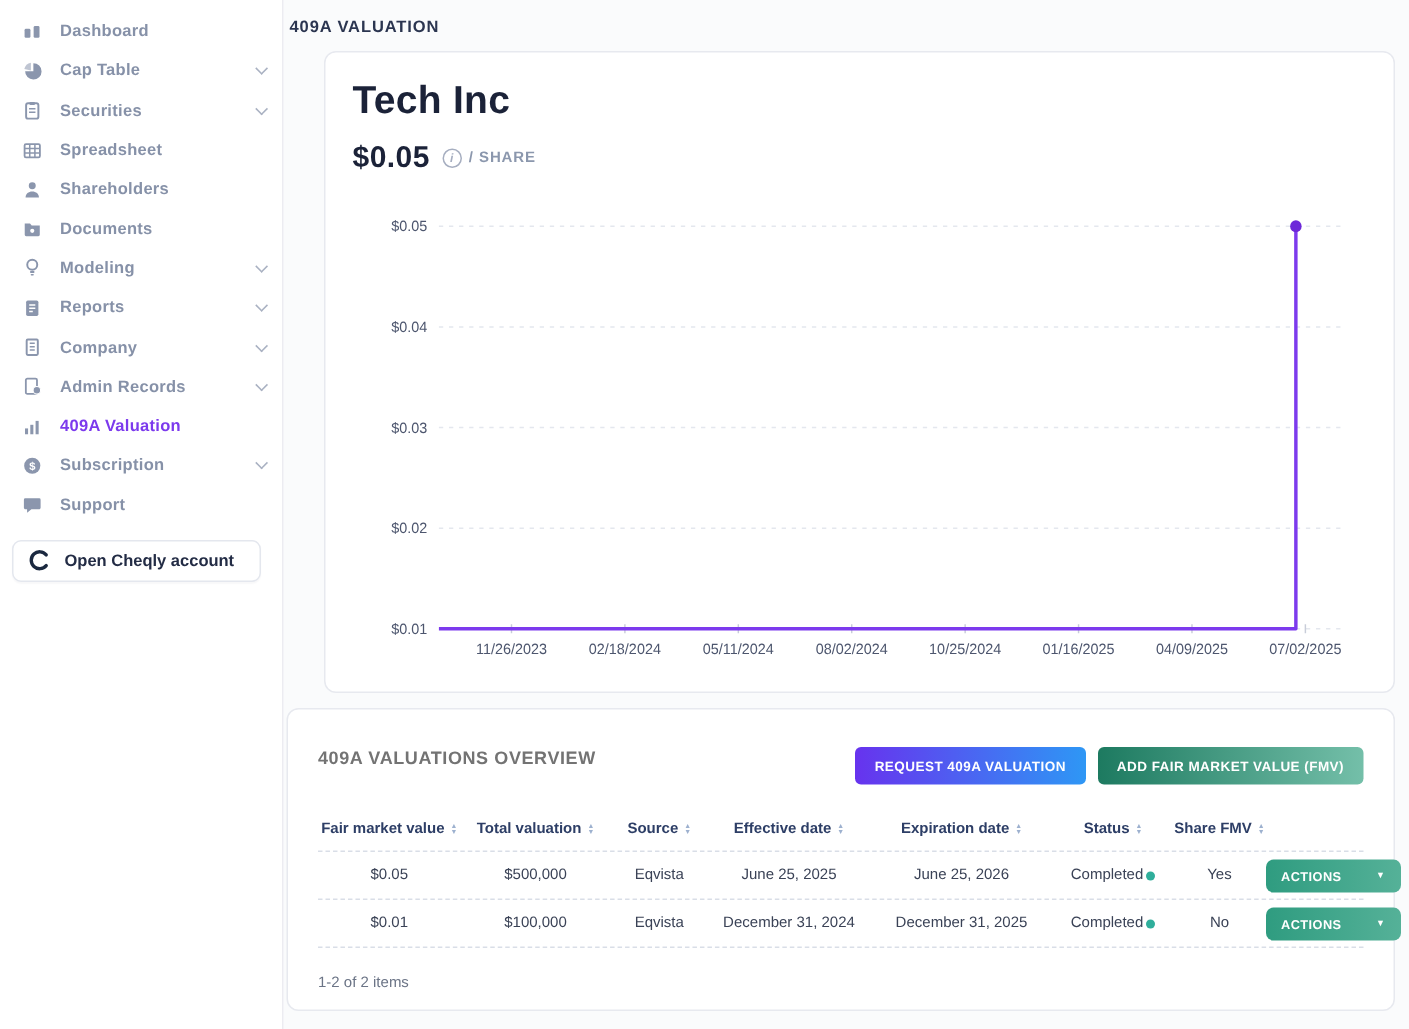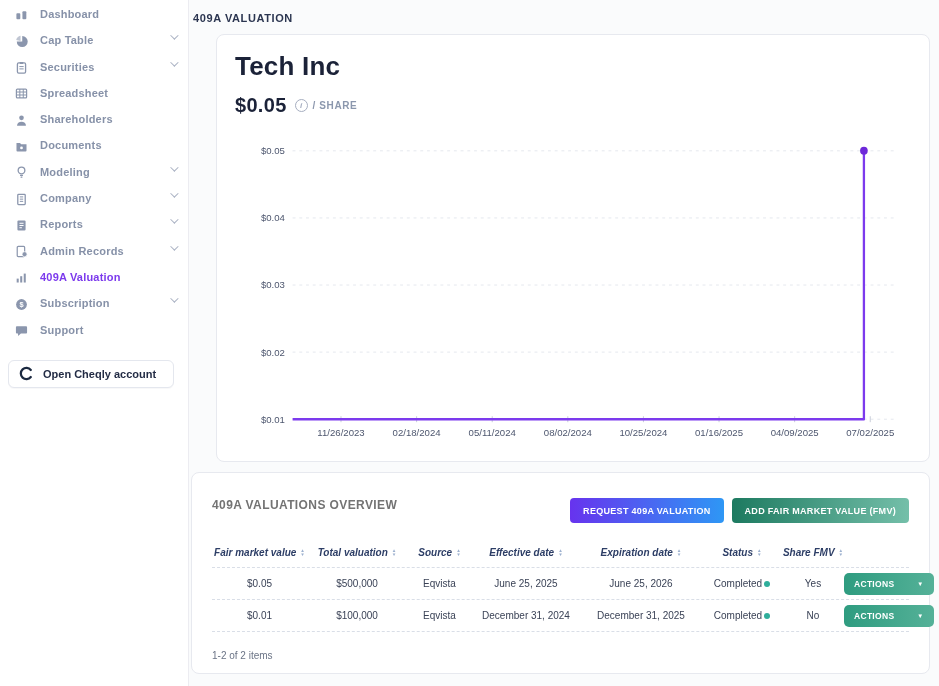--- a/index.html
+++ b/index.html
@@ -11,21 +11,21 @@
     display:flex;
     overflow:hidden;
   }
   
   .sidebar {
     width:189px; min-width:189px; background:#ffffff;
     border-right:1px solid #ececf1;
     padding-top:8px;
   }
   .side-item {
-    display:flex; 
+    display:flex; align-items:center;
     height:26.3px; padding:0 12px 0 14px;
     cursor:pointer;
   }
   .side-item .s-icon {
     width:14px; height:14px; display:inline-flex; margin-right:12px;
     align-items:center; justify-content:center; flex:none;
   }
   .side-item .s-icon svg { width:13px; height:13px; }
   .side-item .s-label {
     font-size:11px; color:#8691a8; font-weight:600; letter-spacing:.2px;
@@ -77,21 +77,21 @@
     margin-top:11px;
   }
   .btn-request { background:linear-gradient(90deg,#6733ee,#2e97f5); margin-right:8px; }
   .btn-addfmv { background:linear-gradient(90deg,#1d7a60,#74bfa9); }
   .v-table { margin-top:24px; }
   .t-grid {
     display:grid;
     grid-template-columns:95px 100px 65px 108px 122px 80px 62px 1fr;
     align-items:center;
   }
-  .t-header { border-bottom:1px dashed #d9dee7; padding-bottom:9px;font-style:italic; }
+  .t-header { border-bottom:1px dashed #d9dee7; padding-bottom:9px; }
   .th-cell {
     display:flex; align-items:center; justify-content:center; gap:4px;
     font-size:10px; font-weight:700; color:#2d3e66; cursor:pointer; white-space:nowrap;
   }
   .sort-icon { display:flex; flex-direction:column; line-height:4px; }
   .sort-icon span { font-size:4.6px; color:#9db1cf; }
   .t-row { border-bottom:1px dashed #d9dee7; height:32px; }
   .td-cell { font-size:10px; color:#3a4256; text-align:center; white-space:nowrap; }
   .status-cell { display:flex; align-items:center; justify-content:center; gap:2px; }
   .status-dot { width:6px; height:6px; border-radius:50%; background:#2fae9b; display:inline-block; }
@@ -182,39 +182,39 @@
             <rect x="5.4" y="9.3" width="3.2" height="1.5" rx=".6" fill="#8b96ad"></rect>
             <rect x="5.9" y="11.4" width="2.2" height="1.2" rx=".5" fill="#8b96ad"></rect>
           </svg>
         </span>
     <span class="s-label">Modeling</span>
     <span class="s-chevron"></span>
   </div>
       <div class="side-item">
     <span class="s-icon">
           <svg viewBox="0 0 14 14">
+            <rect x="2.6" y="1.5" width="8.8" height="11" rx="1.2" fill="#8b96ad"></rect>
+            <line x1="4.8" y1="4.6" x2="9.2" y2="4.6" stroke="#fff" stroke-width="1.1"></line>
+            <line x1="4.8" y1="7" x2="9.2" y2="7" stroke="#fff" stroke-width="1.1"></line>
+            <line x1="4.8" y1="9.4" x2="7.4" y2="9.4" stroke="#fff" stroke-width="1.1"></line>
+          </svg>
+        </span>
+    <span class="s-label">Reports</span>
+    <span class="s-chevron"></span>
+  </div>
+      <div class="side-item">
+    <span class="s-icon">
+          <svg viewBox="0 0 14 14">
             <rect x="3" y="1.5" width="8" height="11" rx=".8" fill="none" stroke="#8b96ad" stroke-width="1.4"></rect>
             <line x1="5.2" y1="4.2" x2="8.8" y2="4.2" stroke="#8b96ad" stroke-width="1.1"></line>
             <line x1="5.2" y1="6.6" x2="8.8" y2="6.6" stroke="#8b96ad" stroke-width="1.1"></line>
             <line x1="5.2" y1="9" x2="8.8" y2="9" stroke="#8b96ad" stroke-width="1.1"></line>
           </svg>
         </span>
     <span class="s-label">Company</span>
-    <span class="s-chevron"></span>
-  </div>
-      <div class="side-item">
-    <span class="s-icon">
-          <svg viewBox="0 0 14 14">
-            <rect x="2.6" y="1.5" width="8.8" height="11" rx="1.2" fill="#8b96ad"></rect>
-            <line x1="4.8" y1="4.6" x2="9.2" y2="4.6" stroke="#fff" stroke-width="1.1"></line>
-            <line x1="4.8" y1="7" x2="9.2" y2="7" stroke="#fff" stroke-width="1.1"></line>
-            <line x1="4.8" y1="9.4" x2="7.4" y2="9.4" stroke="#fff" stroke-width="1.1"></line>
-          </svg>
-        </span>
-    <span class="s-label">Reports</span>
     <span class="s-chevron"></span>
   </div>
       <div class="side-item">
     <span class="s-icon">
           <svg viewBox="0 0 14 14">
             <rect x="2.4" y="1.5" width="8" height="11" rx="1.1" fill="none" stroke="#8b96ad" stroke-width="1.3"></rect>
             <circle cx="10.3" cy="9.9" r="2.7" fill="#8b96ad" stroke="#fff" stroke-width=".8"></circle>
           </svg>
         </span>
     <span class="s-label">Admin Records</span>

